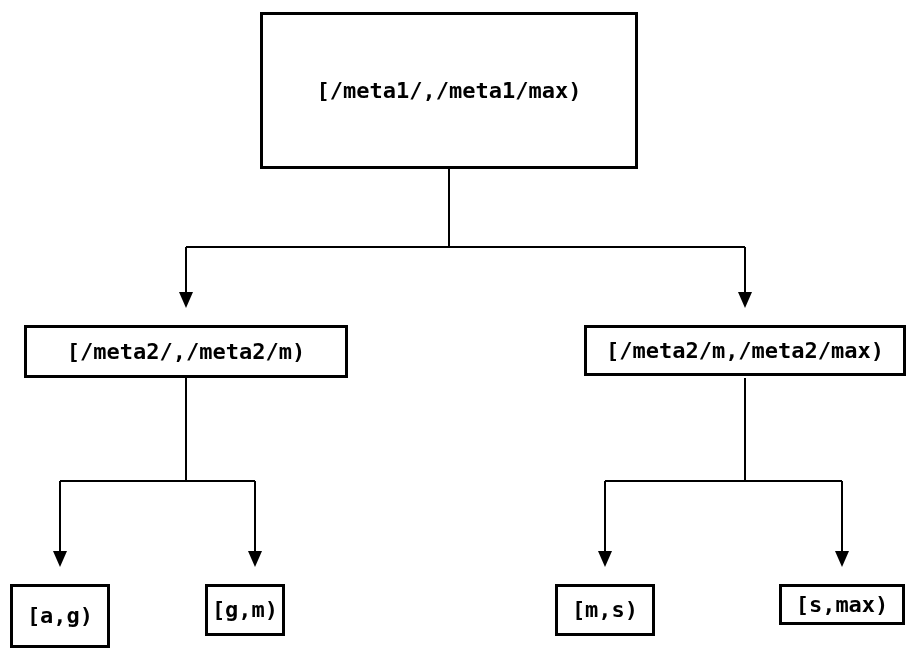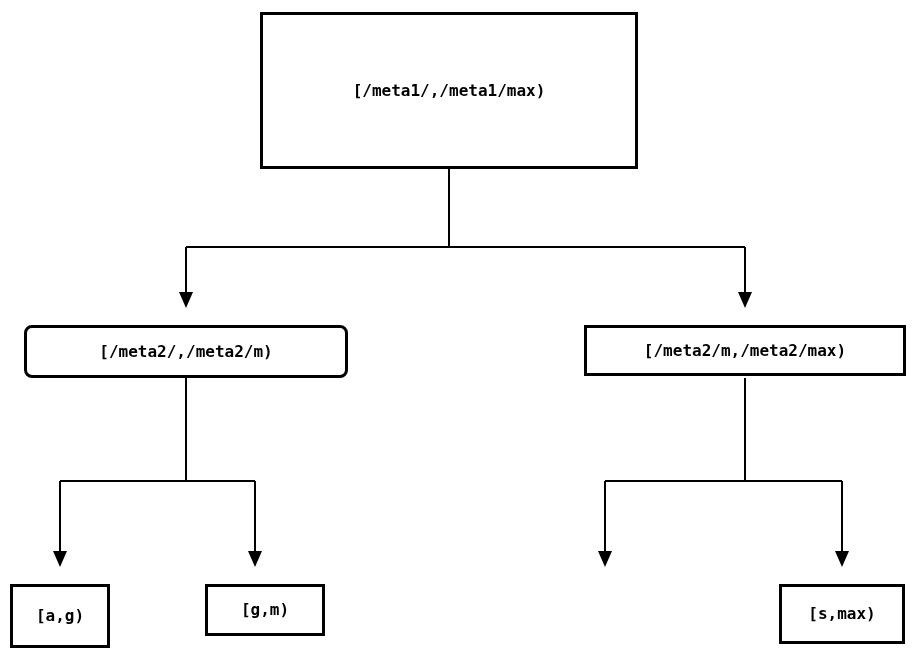--- a/index.html
+++ b/index.html
@@ -26,34 +26,34 @@
     position: absolute;
     box-sizing: border-box;
     border: 3px solid #000000;
     background: #ffffff;
     display: flex;
     align-items: center;
     justify-content: center;
   }
   .node-label {
     font-family: "DejaVu Sans Mono", "Liberation Mono", monospace;
-    font-size: 16px;
+    font-size: 22px;
     font-weight: 600;
     color: #000000;
     white-space: pre;
     line-height: 1;
   }
   
   .node-root       { left: 260px; top: 12px;  width: 378px; height: 157px; }
-  .node-meta2-left { left: 24px;  top: 325px; width: 324px; height: 53px; border-radius: 8px; }
+  .node-meta2-left { left: 24px;  top: 325px; width: 324px; height: 53px; }
   .node-meta2-right{ left: 584px; top: 325px; width: 322px; height: 51px; }
   .node-leaf-ag    { left: 10px;  top: 584px; width: 100px; height: 64px; }
-  .node-leaf-gm    { left: 205px; top: 584px; width: 120px; height: 52px; }
+  .node-leaf-gm    { left: 205px; top: 584px; width: 80px; height: 52px; }
   .node-leaf-ms    { left: 555px; top: 584px; width: 100px; height: 52px; }
-  .node-leaf-smax  { left: 779px; top: 584px; width: 126px; height: 60px; }
+  .node-leaf-smax  { left: 779px; top: 584px; width: 126px; height: 41px; }
 </style>
 </head>
 <body>
 
 <div class="canvas">
 
   <svg class="edges-layer" width="912" height="652" viewBox="0 0 912 652" stroke="#000000" stroke-width="2" fill="#000000">
 
     <line x1="449" y1="169" x2="449" y2="247"></line>
     <line x1="186" y1="247" x2="745" y2="247"></line>
@@ -90,18 +90,21 @@
   </div>
 
   <div class="node node-leaf-ag">
     <span class="node-label">[a,g)</span>
   </div>
 
   <div class="node node-leaf-gm">
     <span class="node-label">[g,m)</span>
   </div>
 
+  <div class="node node-leaf-ms">
+    <span class="node-label">[m,s)</span>
+  </div>
 
   <div class="node node-leaf-smax">
     <span class="node-label">[s,max)</span>
   </div>
 
 </div>
 
 </body></html>

